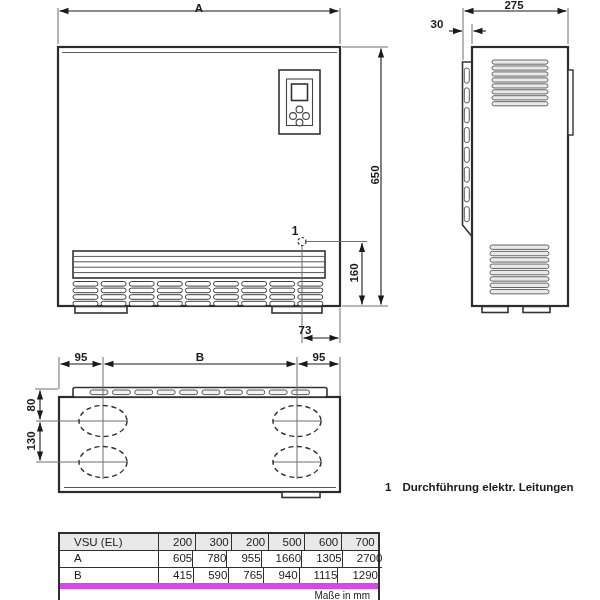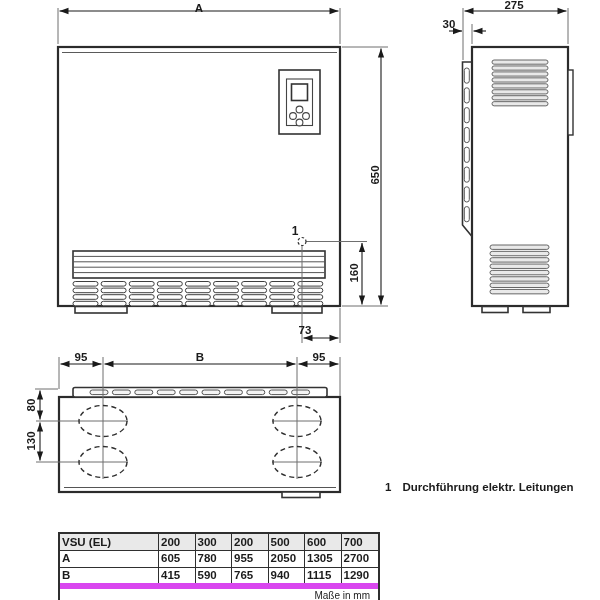--- a/index.html
+++ b/index.html
@@ -10,21 +10,21 @@
        line-height:14px;height:14px;}
   .vlabel{transform:rotate(-90deg);}
   .marker1{font-size:12px;font-weight:700;}
   .legend{position:absolute;left:385px;top:481px;display:flex;gap:11px;
           font-size:11.5px;font-weight:600;color:#1b1b1b;}
   
   .dimtable{position:absolute;left:58px;top:532px;width:322px;border:2px solid #2f2f2f;
             background:#fff;font-size:11.5px;color:#1b1b1b;box-sizing:border-box;}
   .t-row{display:grid;grid-template-columns:99px repeat(6,1fr);}
   .t-cell{border-right:1.5px solid #2f2f2f;border-bottom:1.5px solid #2f2f2f;
-          height:15.5px;line-height:15.5px;padding-left:2px;box-sizing:content-box;font-weight:bold;}
+          height:15.5px;line-height:15.5px;padding-left:14px;box-sizing:content-box;}
   .t-cell:last-child{border-right:none;}
   .t-head .t-cell{background:#e9e9e9;height:16px;line-height:16px;}
   .t-row.rb .t-cell{border-bottom:none;}
   .t-foot{border-top:6px solid #d946ef;height:12px;line-height:12px;text-align:right;
           padding:1px 8px 1px 0;font-size:10px;}
 </style>
 </head>
 <body>
 
 <div class="canvas">
@@ -203,21 +203,21 @@
   </g>
 </svg>
 
 <div class="lbl" style="left:189px;top:1px;width:20px;">A</div>
 <div class="lbl vlabel" style="left:360px;top:168px;width:30px;">650</div>
 <div class="lbl vlabel" style="left:339px;top:266px;width:30px;">160</div>
 <div class="lbl" style="left:290px;top:323px;width:30px;">73</div>
 <div class="lbl marker1" style="left:287px;top:224px;width:16px;">1</div>
 
 <div class="lbl" style="left:499px;top:-2px;width:30px;">275</div>
-<div class="lbl" style="left:425px;top:17px;width:24px;margin-left:12px;">30</div>
+<div class="lbl" style="left:425px;top:17px;width:24px;">30</div>
 
 <div class="lbl" style="left:66px;top:350px;width:30px;">95</div>
 <div class="lbl" style="left:185px;top:350px;width:30px;">B</div>
 <div class="lbl" style="left:304px;top:350px;width:30px;">95</div>
 <div class="lbl vlabel" style="left:16px;top:398px;width:30px;">80</div>
 <div class="lbl vlabel" style="left:16px;top:434px;width:30px;">130</div>
 
 <div class="legend">
   <span>1</span>
   <span>Durchführung elektr. Leitungen</span>
@@ -231,21 +231,21 @@
     <div class="t-cell">200</div>
     <div class="t-cell">500</div>
     <div class="t-cell">600</div>
     <div class="t-cell">700</div>
   </div>
   <div class="t-row">
     <div class="t-cell">A</div>
     <div class="t-cell">605</div>
     <div class="t-cell">780</div>
     <div class="t-cell">955</div>
-    <div class="t-cell">2050</div>
+    <div class="t-cell">1660</div>
     <div class="t-cell">1305</div>
     <div class="t-cell">2700</div>
   </div>
   <div class="t-row rb">
     <div class="t-cell">B</div>
     <div class="t-cell">415</div>
     <div class="t-cell">590</div>
     <div class="t-cell">765</div>
     <div class="t-cell">940</div>
     <div class="t-cell">1115</div>

